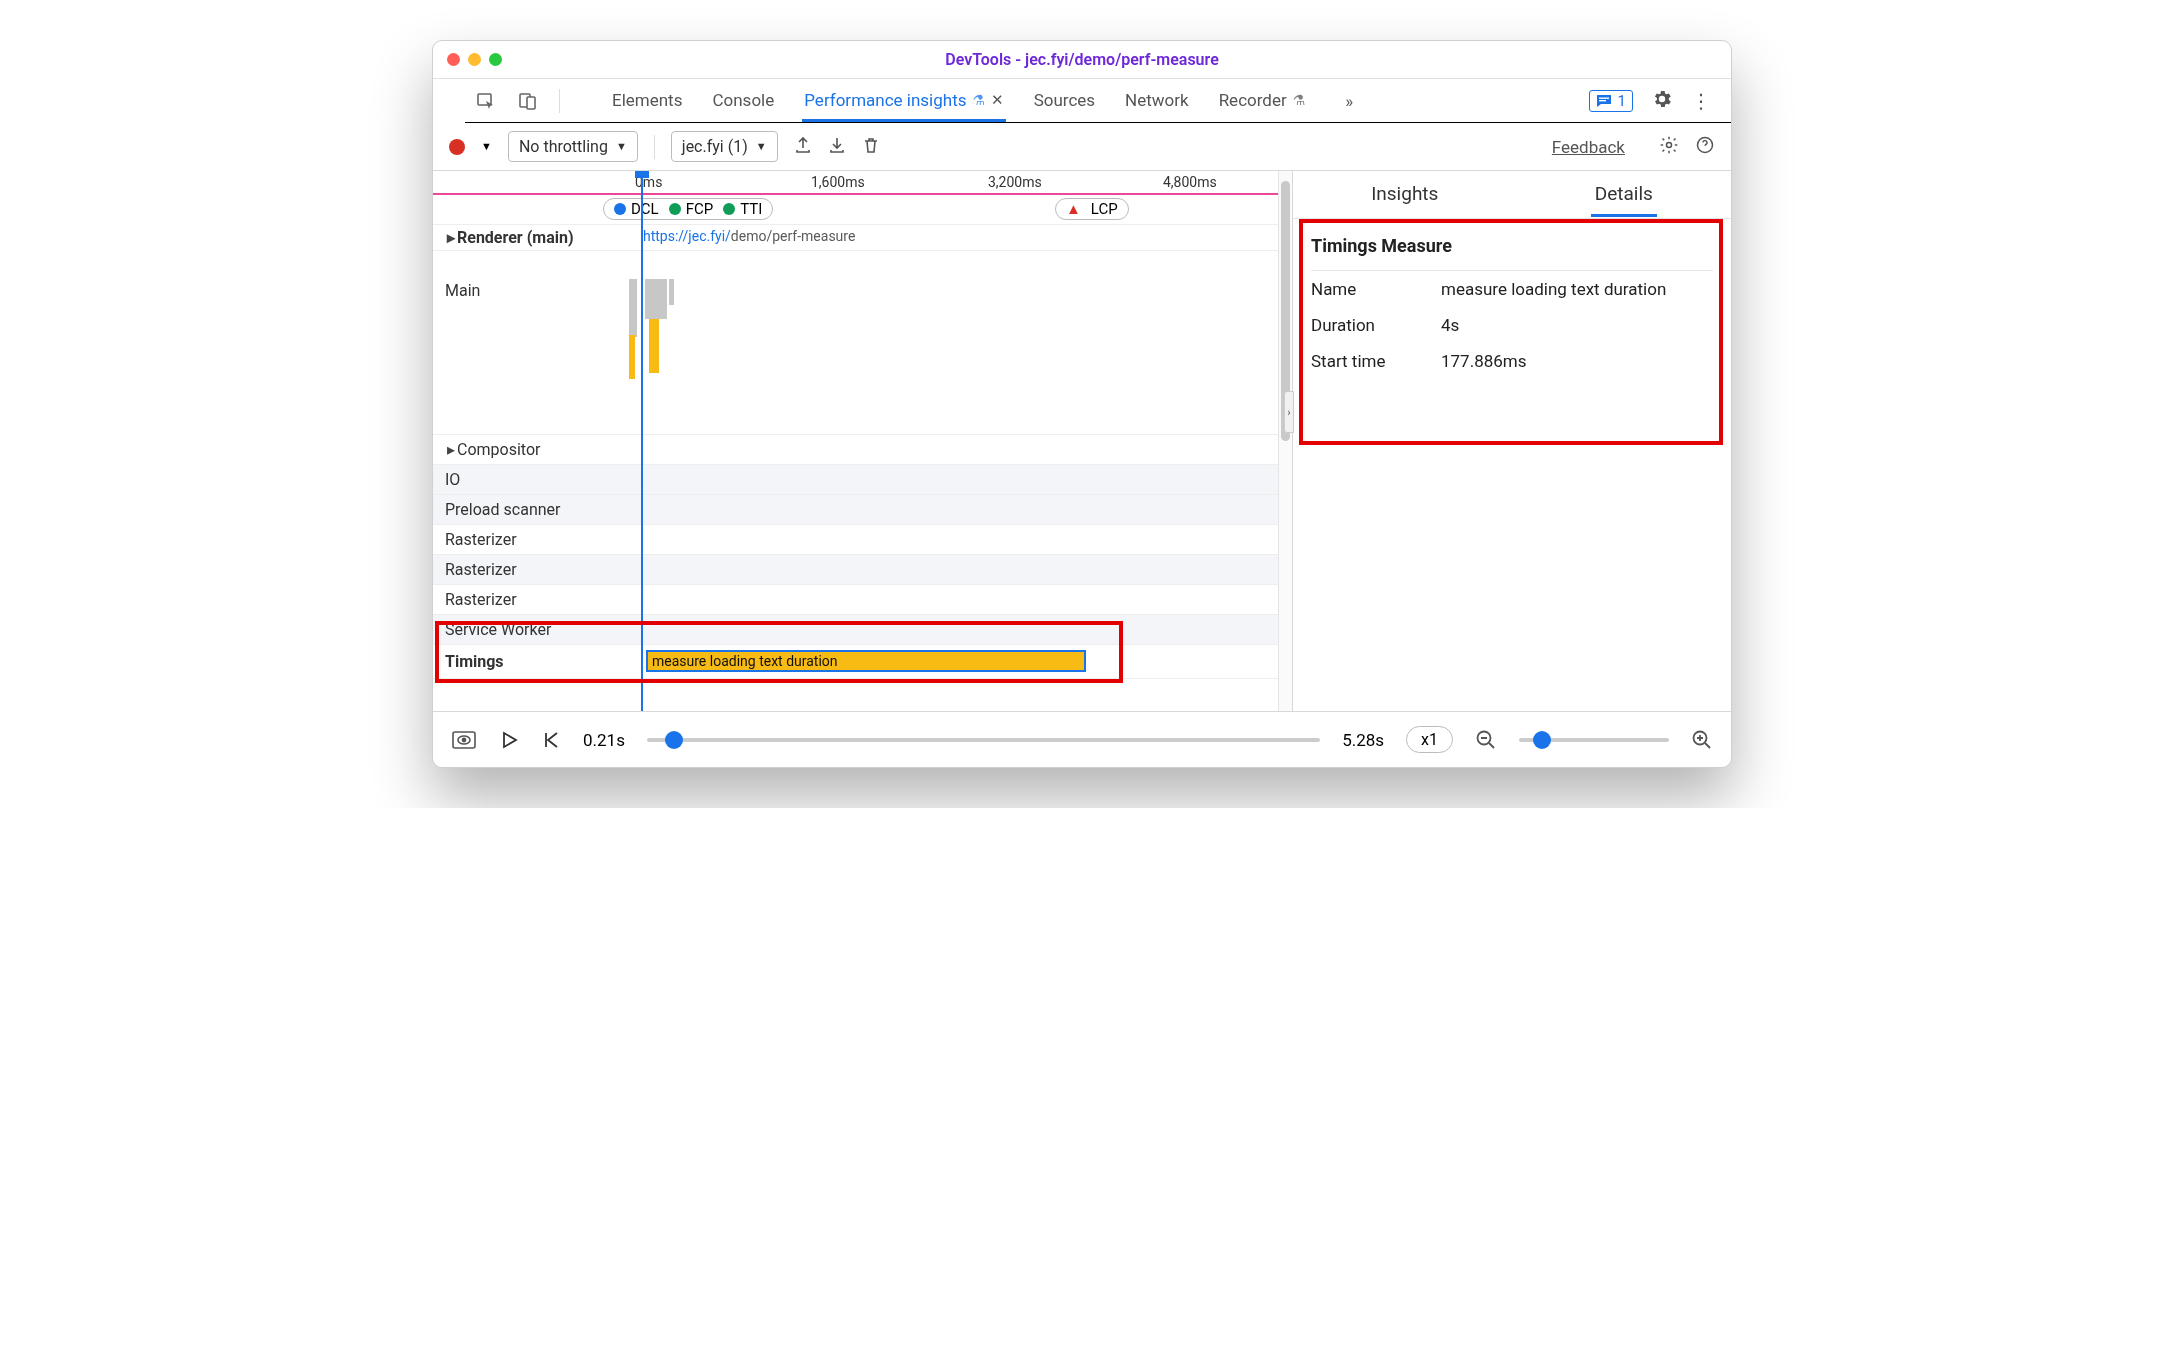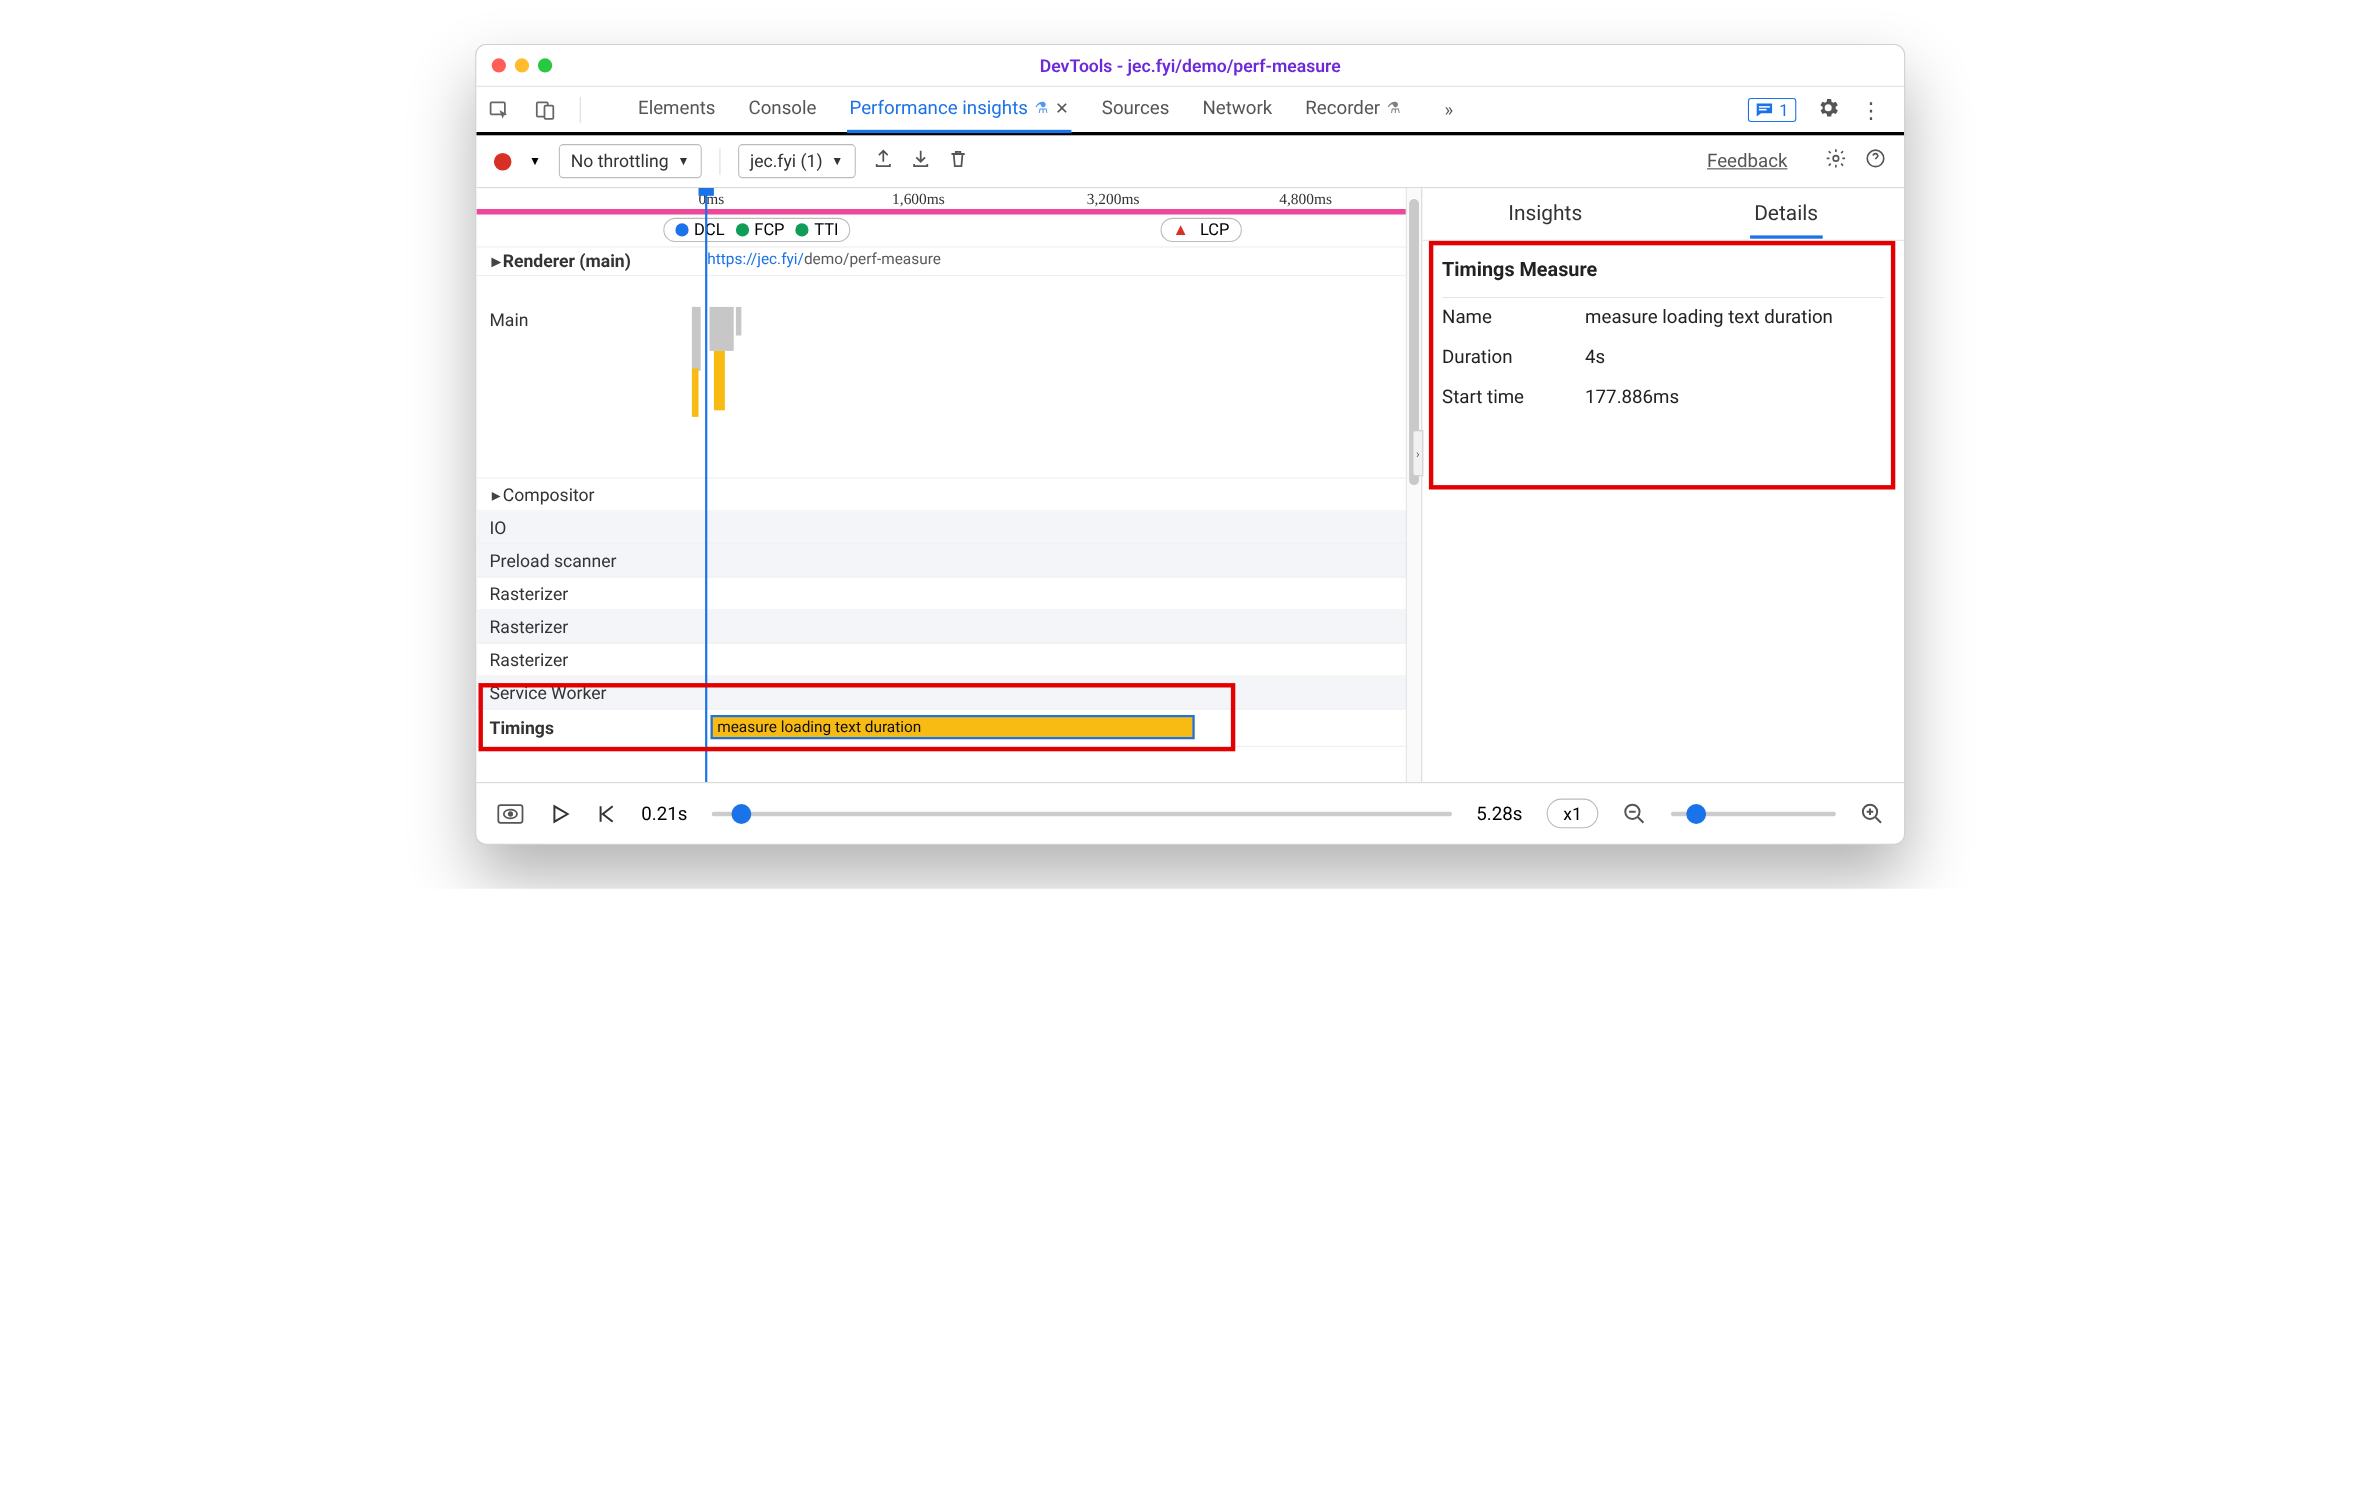--- a/index.html
+++ b/index.html
@@ -3,21 +3,21 @@
 <meta charset="utf-8">
 <style>
   * { box-sizing: border-box; margin: 0; padding: 0; }
   body { font-family: -apple-system, BlinkMacSystemFont, "Segoe UI", Roboto, sans-serif; background: #fff; display:flex; align-items:flex-start; justify-content:center; padding:40px; }
   .window { width: 1300px; border:1px solid #d0d0d0; border-radius:10px; box-shadow:0 30px 60px rgba(0,0,0,.30); background:#fff; overflow:hidden; }
   .titlebar { height:38px; display:flex; align-items:center; position:relative; border-bottom:1px solid #e0e0e0;}
   .traffic { display:flex; gap:8px; padding-left:14px;}
   .dot { width:13px; height:13px; border-radius:50%; }
   .dot.red{background:#ff5f57;} .dot.yel{background:#febc2e;} .dot.grn{background:#28c840;}
   .title { position:absolute; left:0; right:0; text-align:center; font-weight:600; color:#6d28d9; font-size:16px;}
-  .tabbar { height:44px; display:flex; align-items:center; border-bottom:3px solid #000000; padding:0 10px; gap:20px; color:#555;}
+  .tabbar { height:44px; display:flex; align-items:center; border-bottom:1px solid #000000; padding:0 10px; gap:20px; color:#555;margin-left:32px;}
   .tabbar .ico { width:22px; height:22px; display:flex; align-items:center; justify-content:center; color:#666;}
   .tabs { display:flex; gap:26px; margin-left:30px; font-size:17px; align-items:center;}
   .tab { color:#555; cursor:pointer; display:flex; align-items:center; gap:6px; padding:10px 2px 9px; border-bottom:3px solid transparent;}
   .tab.active { color:#1a73e8; border-bottom:3px solid #1a73e8;}
   .flask{font-size:14px;opacity:.75;}
   .closex{font-size:15px;color:#555;}
   .tab-more{margin-left:12px;color:#555;}
   .right-tb { margin-left:auto; display:flex; align-items:center; gap:18px; padding-right:10px;}
   .issue-badge { display:flex; align-items:center; gap:6px; border:1px solid #1a73e8; border-radius:3px; padding:1px 6px; color:#1a73e8; font-size:15px;}
   .pill-svg{display:block;}
@@ -27,21 +27,21 @@
   .select { display:flex; align-items:center; gap:8px; border:1px solid #bcbcbc; border-radius:4px; padding:5px 10px; font-size:16px; color:#333; cursor:pointer;}
   .tri-down{font-size:11px;}
   .divider{width:1px;height:24px;background:#ddd;}
   .tb-ico{color:#555; font-size:18px; cursor:pointer;}
   .feedback{margin-left:auto; text-decoration:underline; color:#555; font-size:17px;}
   
   .main { display:flex; height:540px; }
   .left { flex:1; position:relative; border-right:1px solid #d8d8d8; overflow:hidden;}
   .right { width:438px; position:relative; display:flex; flex-direction:column;}
   
-  .ruler { position:relative; height:24px; border-bottom:5px solid #ec4899;font-family:Liberation Serif, serif;}
+  .ruler { position:relative; height:24px; border-bottom:2px solid #ec4899;}
   .tick{position:absolute; top:3px; font-size:14px; color:#333;}
   .markers-row{position:relative; height:30px; border-bottom:1px solid #eee;}
   .marker-pill{position:absolute; top:3px; display:flex; align-items:center; gap:10px; border:1px solid #bbb; border-radius:14px; padding:1px 10px; font-size:15px; background:#fff;}
   .mk-dot{width:12px;height:12px;border-radius:50%;}
   
   .tracks{position:relative;}
   .track{position:relative; height:30px; border-bottom:1px solid #eee; display:flex; align-items:center;}
   .track.striped{background:#f3f5f8;}
   .track-label{padding-left:12px; font-size:16px; color:#333; position:relative; z-index:2;}
   .track.header .track-label{font-weight:700;}

